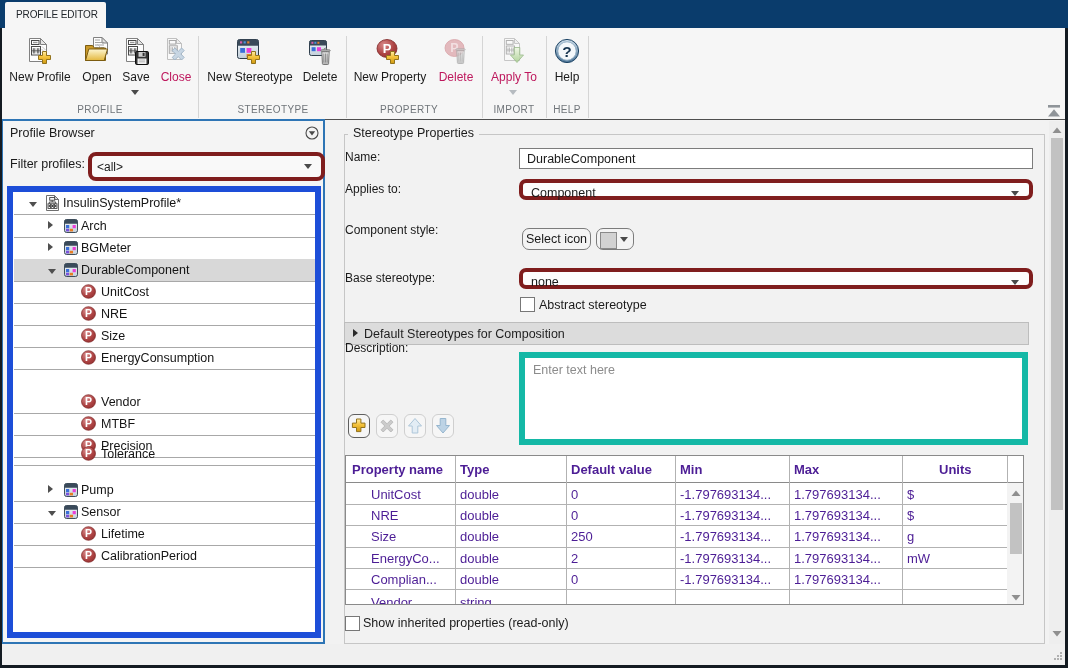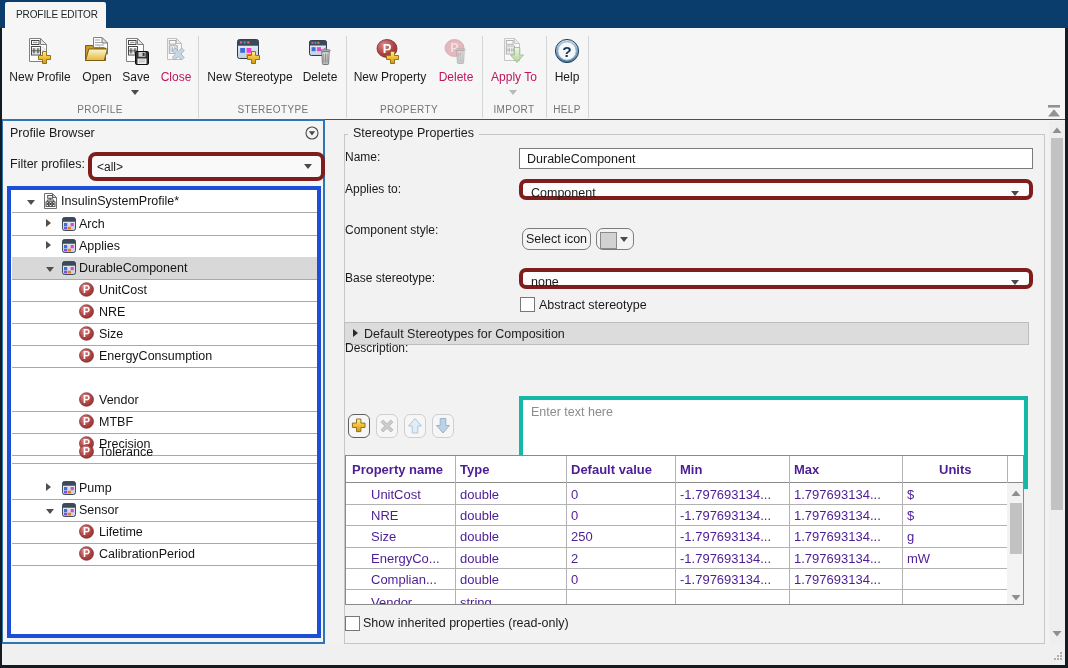--- a/index.html
+++ b/index.html
@@ -227,21 +227,21 @@
   <svg class="abs" style="left:305px;top:126px;" width="14" height="14" viewBox="0 0 14 14">
     <circle cx="7" cy="7" r="6" fill="none" stroke="#4a4a4a" stroke-width="1.1"></circle>
     <path d="M3.8 5.2 H10.2 L7 9.4 Z" fill="#4a4a4a"></path>
   </svg>
   <div class="txt" style="left:10px;top:157px;font-size:12.5px;">Filter profiles:</div>
   <div class="dd" style="left:88px;top:152px;width:229px;height:21px;border-radius:8px;background:#f9f9f9;">
     <div class="ddtxt" style="left:5px;top:4px;font-size:12px;">&lt;all&gt;</div>
     <div class="caret" style="right:9px;top:8px;"></div>
   </div>
 
-  <div class="abs" style="left:7px;top:186px;width:314px;height:452px;background:#ffffff;border:4px solid #1d4ed8;box-sizing:border-box;overflow:hidden;">
+  <div class="abs" style="left:7px;top:186px;width:314px;height:452px;background:#ffffff;border:6px solid #1d4ed8;box-sizing:border-box;overflow:hidden;">
 
     <div class="row" style="top:0px;">
       <div class="tri-e" style="left:15px;top:10px;"></div>
       <svg class="abs" style="left:31px;top:3px;" width="15" height="16" viewBox="0 0 15 16">
         <path d="M1.5 0.5 H9.5 L13.5 4.5 V15.5 H1.5 Z" fill="#fdfdfd" stroke="#6f6f6f"></path>
         <path d="M9.5 0.5 V4.5 H13.5 Z" fill="#e0e0e0" stroke="#6f6f6f"></path>
         <rect x="4.7" y="2.6" width="5" height="2.6" fill="#fff" stroke="#3f3f3f" stroke-width="0.9"></rect>
         <rect x="3" y="8.8" width="2.6" height="4.6" fill="#fff" stroke="#3f3f3f" stroke-width="0.9"></rect>
         <rect x="6.2" y="8.8" width="2.6" height="4.6" fill="#fff" stroke="#3f3f3f" stroke-width="0.9"></rect>
         <rect x="9.4" y="8.8" width="2.6" height="4.6" fill="#fff" stroke="#3f3f3f" stroke-width="0.9"></rect>
@@ -257,21 +257,21 @@
       <svg class="abs" style="left:50px;top:4px;" width="14" height="14">
           <use href="#st14"></use>
         </svg>
       <div class="rtx" style="left:67px;">Arch</div>
     </div>
     <div class="row" style="top:45px;">
       <div class="tri-c" style="left:34px;top:6px;"></div>
       <svg class="abs" style="left:50px;top:4px;" width="14" height="14">
           <use href="#st14"></use>
         </svg>
-      <div class="rtx" style="left:67px;">Applies</div>
+      <div class="rtx" style="left:67px;">BGMeter</div>
     </div>
     <div class="row" style="top:67px;background:#d8d8d8;">
       <div class="tri-e" style="left:34px;top:10px;"></div>
       <svg class="abs" style="left:50px;top:4px;" width="14" height="14">
           <use href="#st14"></use>
         </svg>
       <div class="rtx" style="left:67px;">DurableComponent</div>
     </div>
     <div class="row pr" style="top:89px;">
         <svg class="abs" style="left:67px;top:3px;" width="15" height="15">
@@ -379,21 +379,21 @@
   </div>
 
   <div class="cb" style="left:520px;top:297px;"></div>
   <div class="txt" style="left:539px;top:298px;font-size:12.5px;">Abstract stereotype</div>
 
   <div class="abs" style="left:344px;top:322px;width:685px;height:23px;background:#dcdcdc;border:1px solid #bdbdbd;box-sizing:border-box;"></div>
   <div class="tri-c" style="left:353px;top:329px;border-left-color:#2a2a2a;"></div>
   <div class="txt" style="left:364px;top:327px;font-size:12.5px;color:#1f1f1f;">Default Stereotypes for Composition</div>
 
   <div class="txt" style="left:345px;top:341px;">Description:</div>
-  <div class="abs" style="left:519px;top:352px;width:509px;height:93px;background:#fff;border:4px solid #14b8a6;box-sizing:border-box;margin-top:44px;">
+  <div class="abs" style="left:519px;top:352px;width:509px;height:93px;background:#fff;border:6px solid #14b8a6;box-sizing:border-box;">
     <div class="abs" style="left:8px;top:5px;font-size:12.5px;color:#8c8c8c;">Enter text here</div>
   </div>
 
   <div class="abs" style="left:348px;top:414px;width:22px;height:24px;background:#f6f6f6;border:1px solid #5f5f5f;border-radius:6px;box-sizing:border-box;"></div>
   <svg class="abs" style="left:351px;top:418px;" width="16" height="16" viewBox="0 0 16 16">
     <path d="M5.5 1 h4.4 v4.1 h4.1 v4.4 h-4.1 v4.1 h-4.4 v-4.1 h-4.1 v-4.4 h4.1 z" fill="url(#gold)" stroke="#93731d"></path>
   </svg>
   <div class="abs" style="left:376px;top:414px;width:22px;height:24px;background:#f6f6f6;border:1px solid #cfcfcf;border-radius:6px;box-sizing:border-box;"></div>
   <svg class="abs" style="left:379px;top:418px;" width="16" height="16" viewBox="0 0 16 16">
     <path d="M2 4.2 L4.2 2 L8 5.8 L11.8 2 L14 4.2 L10.2 8 L14 11.8 L11.8 14 L8 10.2 L4.2 14 L2 11.8 L5.8 8 Z" fill="#cbcbcb" stroke="#b2b2b2" stroke-width="0.8"></path>

